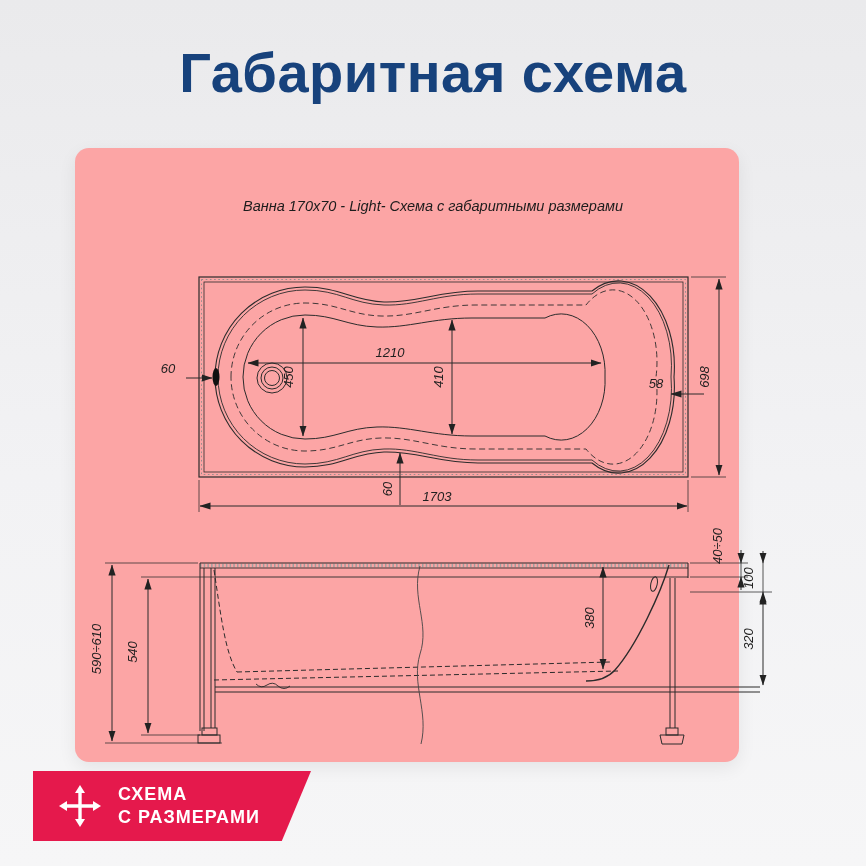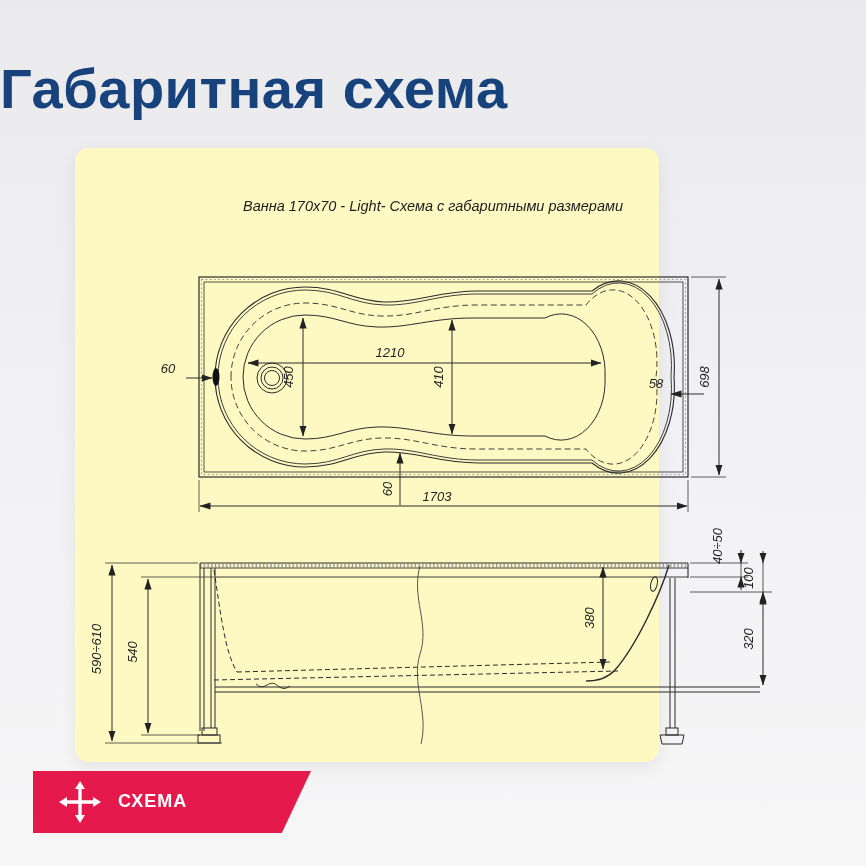--- a/index.html
+++ b/index.html
@@ -2,42 +2,42 @@
 <html><head>
 <meta charset="utf-8">
 <style>
   html,body{margin:0;padding:0;}
   body{
     width:866px;height:866px;position:relative;overflow:hidden;
     background:linear-gradient(180deg,#eaeaec 0%,#f2f2f4 55%,#f6f6f7 100%);
     font-family:"Liberation Sans",sans-serif;
   }
   .page-title{
-    position:absolute;left:0;top:56px;width:866px;text-align:left;
+    position:absolute;left:0;top:40px;width:866px;text-align:center;
     font-size:56px;font-weight:800;letter-spacing:.5px;color:#17427C;
   }
   .card{
-    position:absolute;left:75px;top:148px;width:584px;height:614px;
-    background:#fef9c3;border-radius:14px;
+    position:absolute;left:75px;top:148px;width:664px;height:614px;
+    background:#fca5a5;border-radius:14px;
     box-shadow:0 6px 18px rgba(0,0,0,.07);
     text-decoration:underline;
   }
   .subtitle{
     position:absolute;left:0;width:716px;text-align:center;
     font-style:italic;font-size:14.5px;color:#1c1c1c;
   }
   .subtitle.l1{top:50px;}
   .subtitle.l2{top:80px;}
   svg.drawing{position:absolute;left:0;top:0;}
   svg text{
     font-family:"Liberation Sans",sans-serif;
     font-style:italic;font-size:13px;fill:#1f1f1f;
   }
   .badge{
-    position:absolute;left:33px;top:771px;width:278px;height:62px;
+    position:absolute;left:33px;top:771px;width:278px;height:70px;
     background:#E5194C;
     clip-path:polygon(0 0,100% 0,89.5% 100%,0 100%);
     display:flex;align-items:center;
   }
   .badge .icon-wrap{margin-left:24px;flex:0 0 auto;display:flex;}
   .badge .txt{margin-left:15px;color:#ffffff;font-weight:bold;
     font-size:18px;line-height:1.28;letter-spacing:1px;text-transform:uppercase;}
 </style>
 </head>
 <body>
@@ -171,14 +171,15 @@
         <line x1="9" y1="23" x2="37" y2="23"></line>
         <path d="M23,2 L18,10 L28,10 Z" stroke="none"></path>
         <path d="M23,44 L18,36 L28,36 Z" stroke="none"></path>
         <path d="M2,23 L10,18 L10,28 Z" stroke="none"></path>
         <path d="M44,23 L36,18 L36,28 Z" stroke="none"></path>
       </g>
     </svg>
   </span>
   <span class="txt">
     <span style="display:block">СХЕМА</span>
+    <span style="display:block">С РАЗМЕРАМИ</span>
   </span>
 </div>
 
 </body></html>

